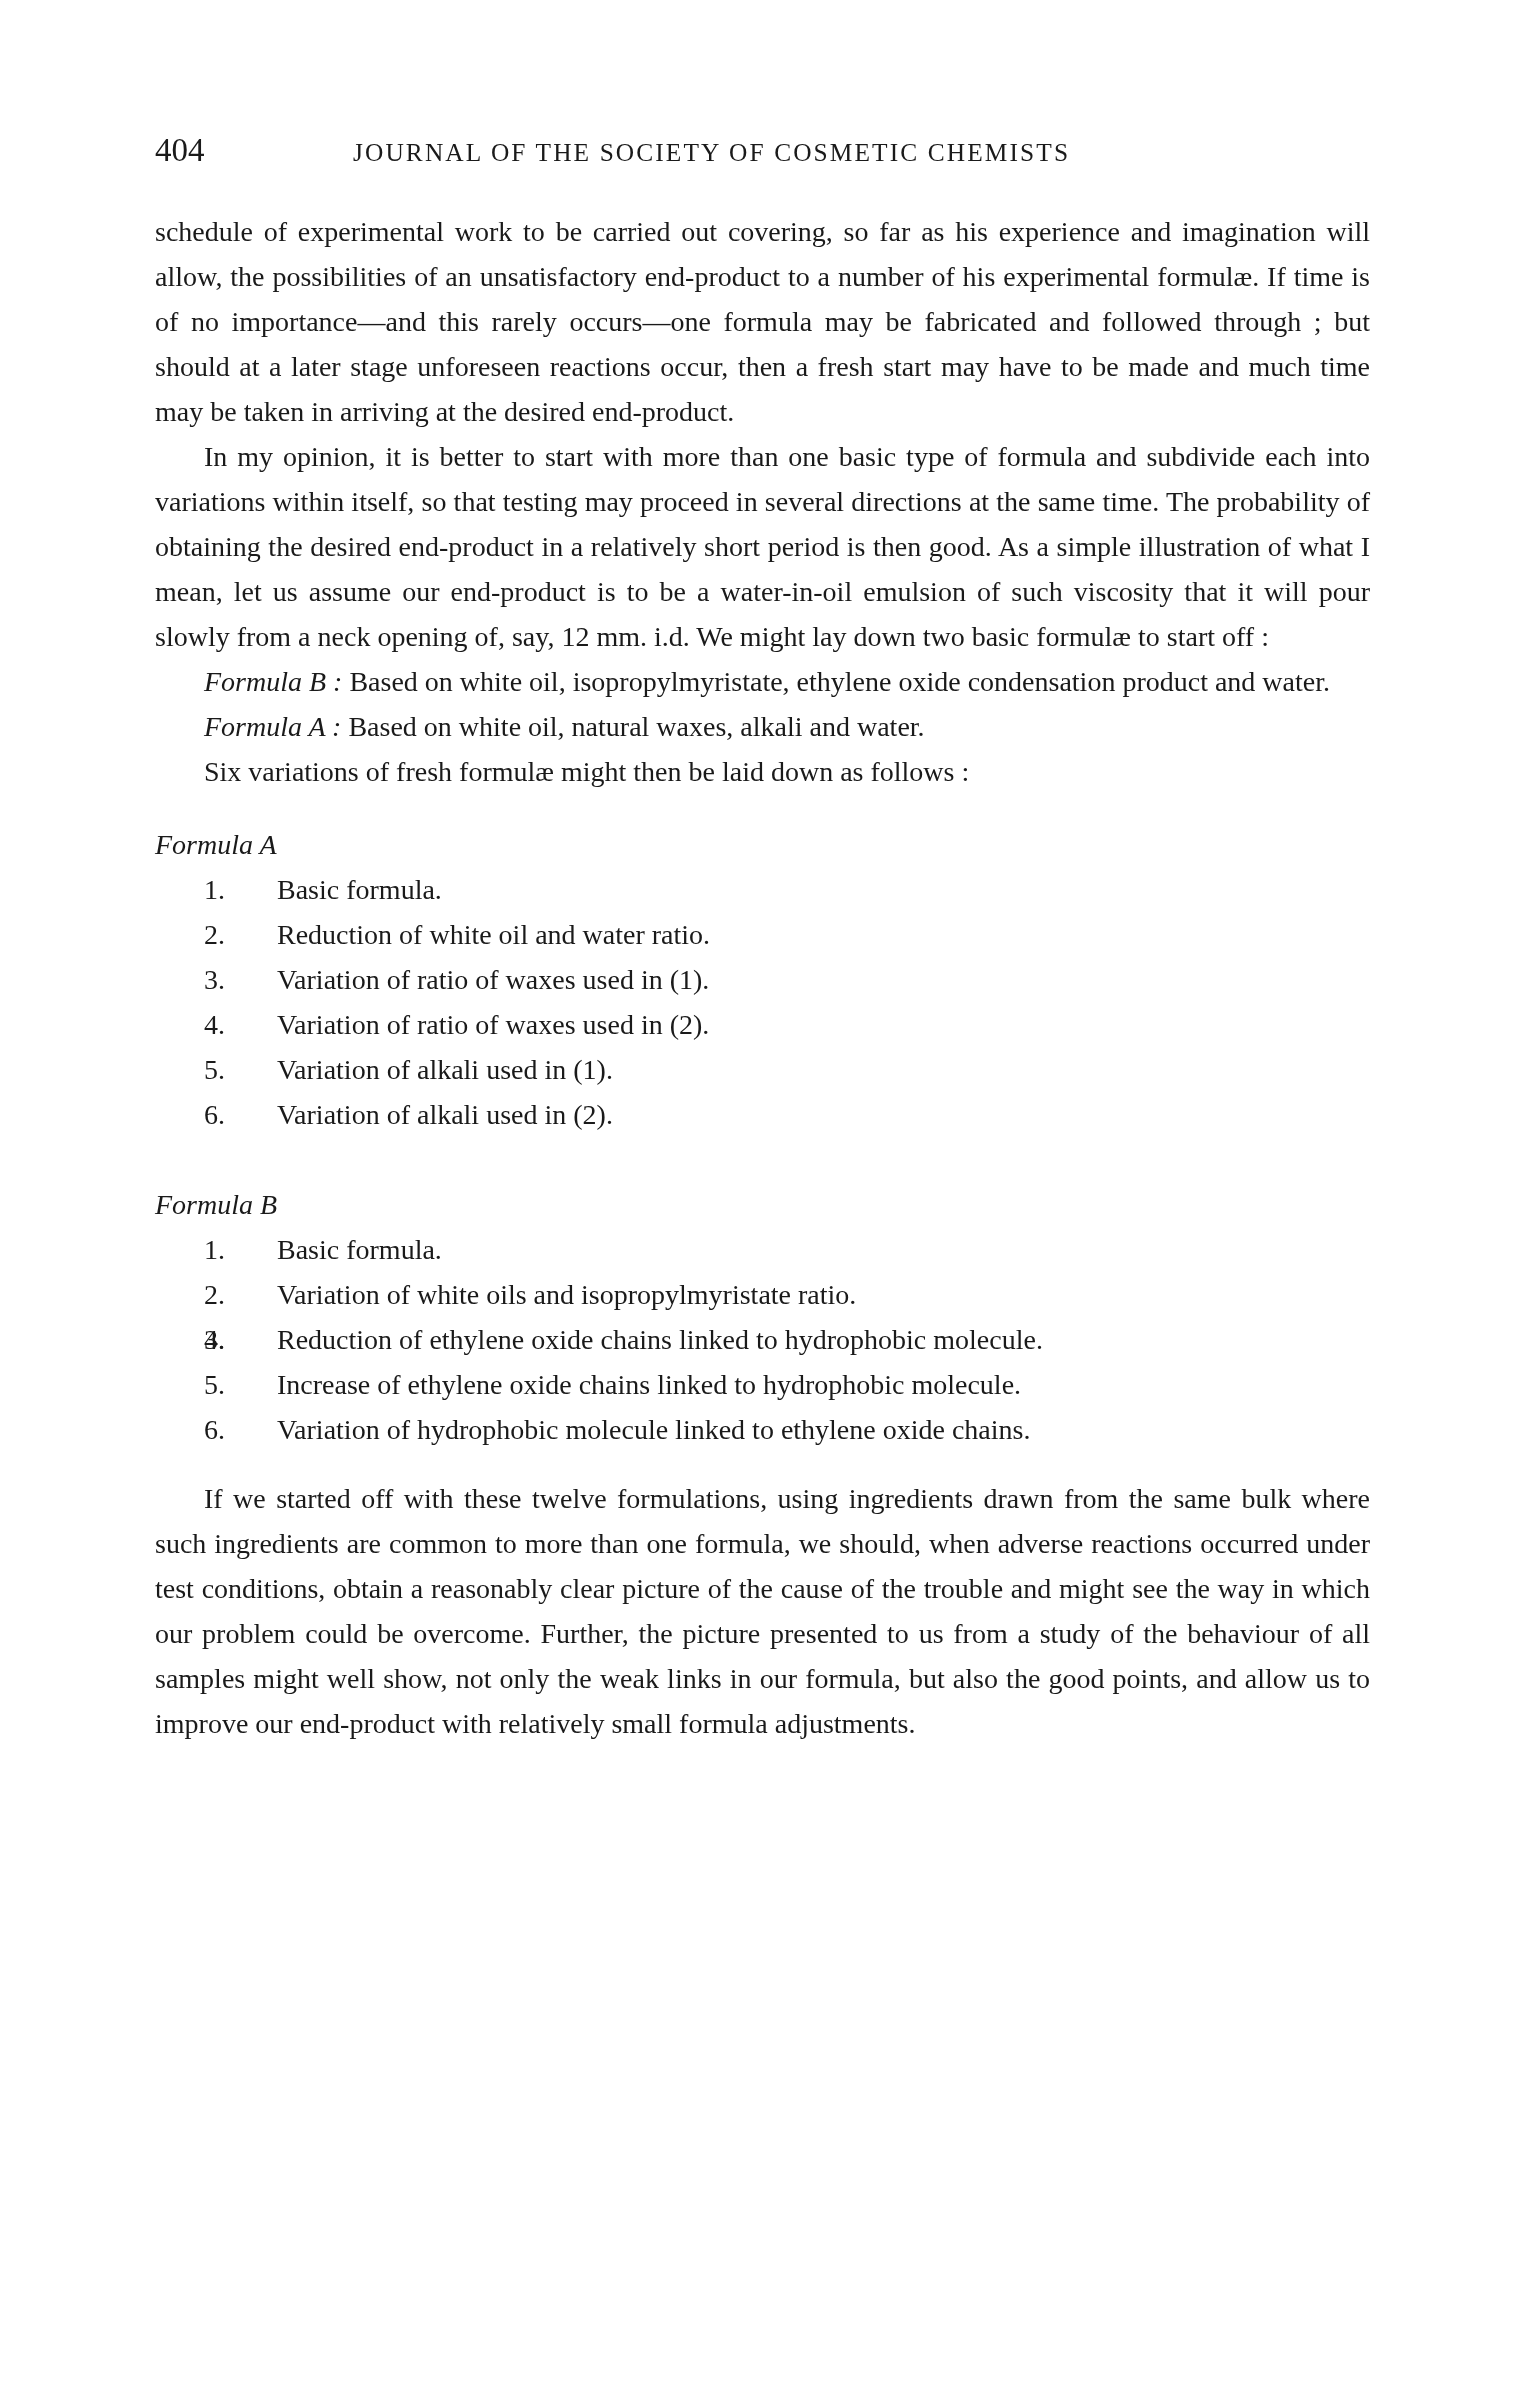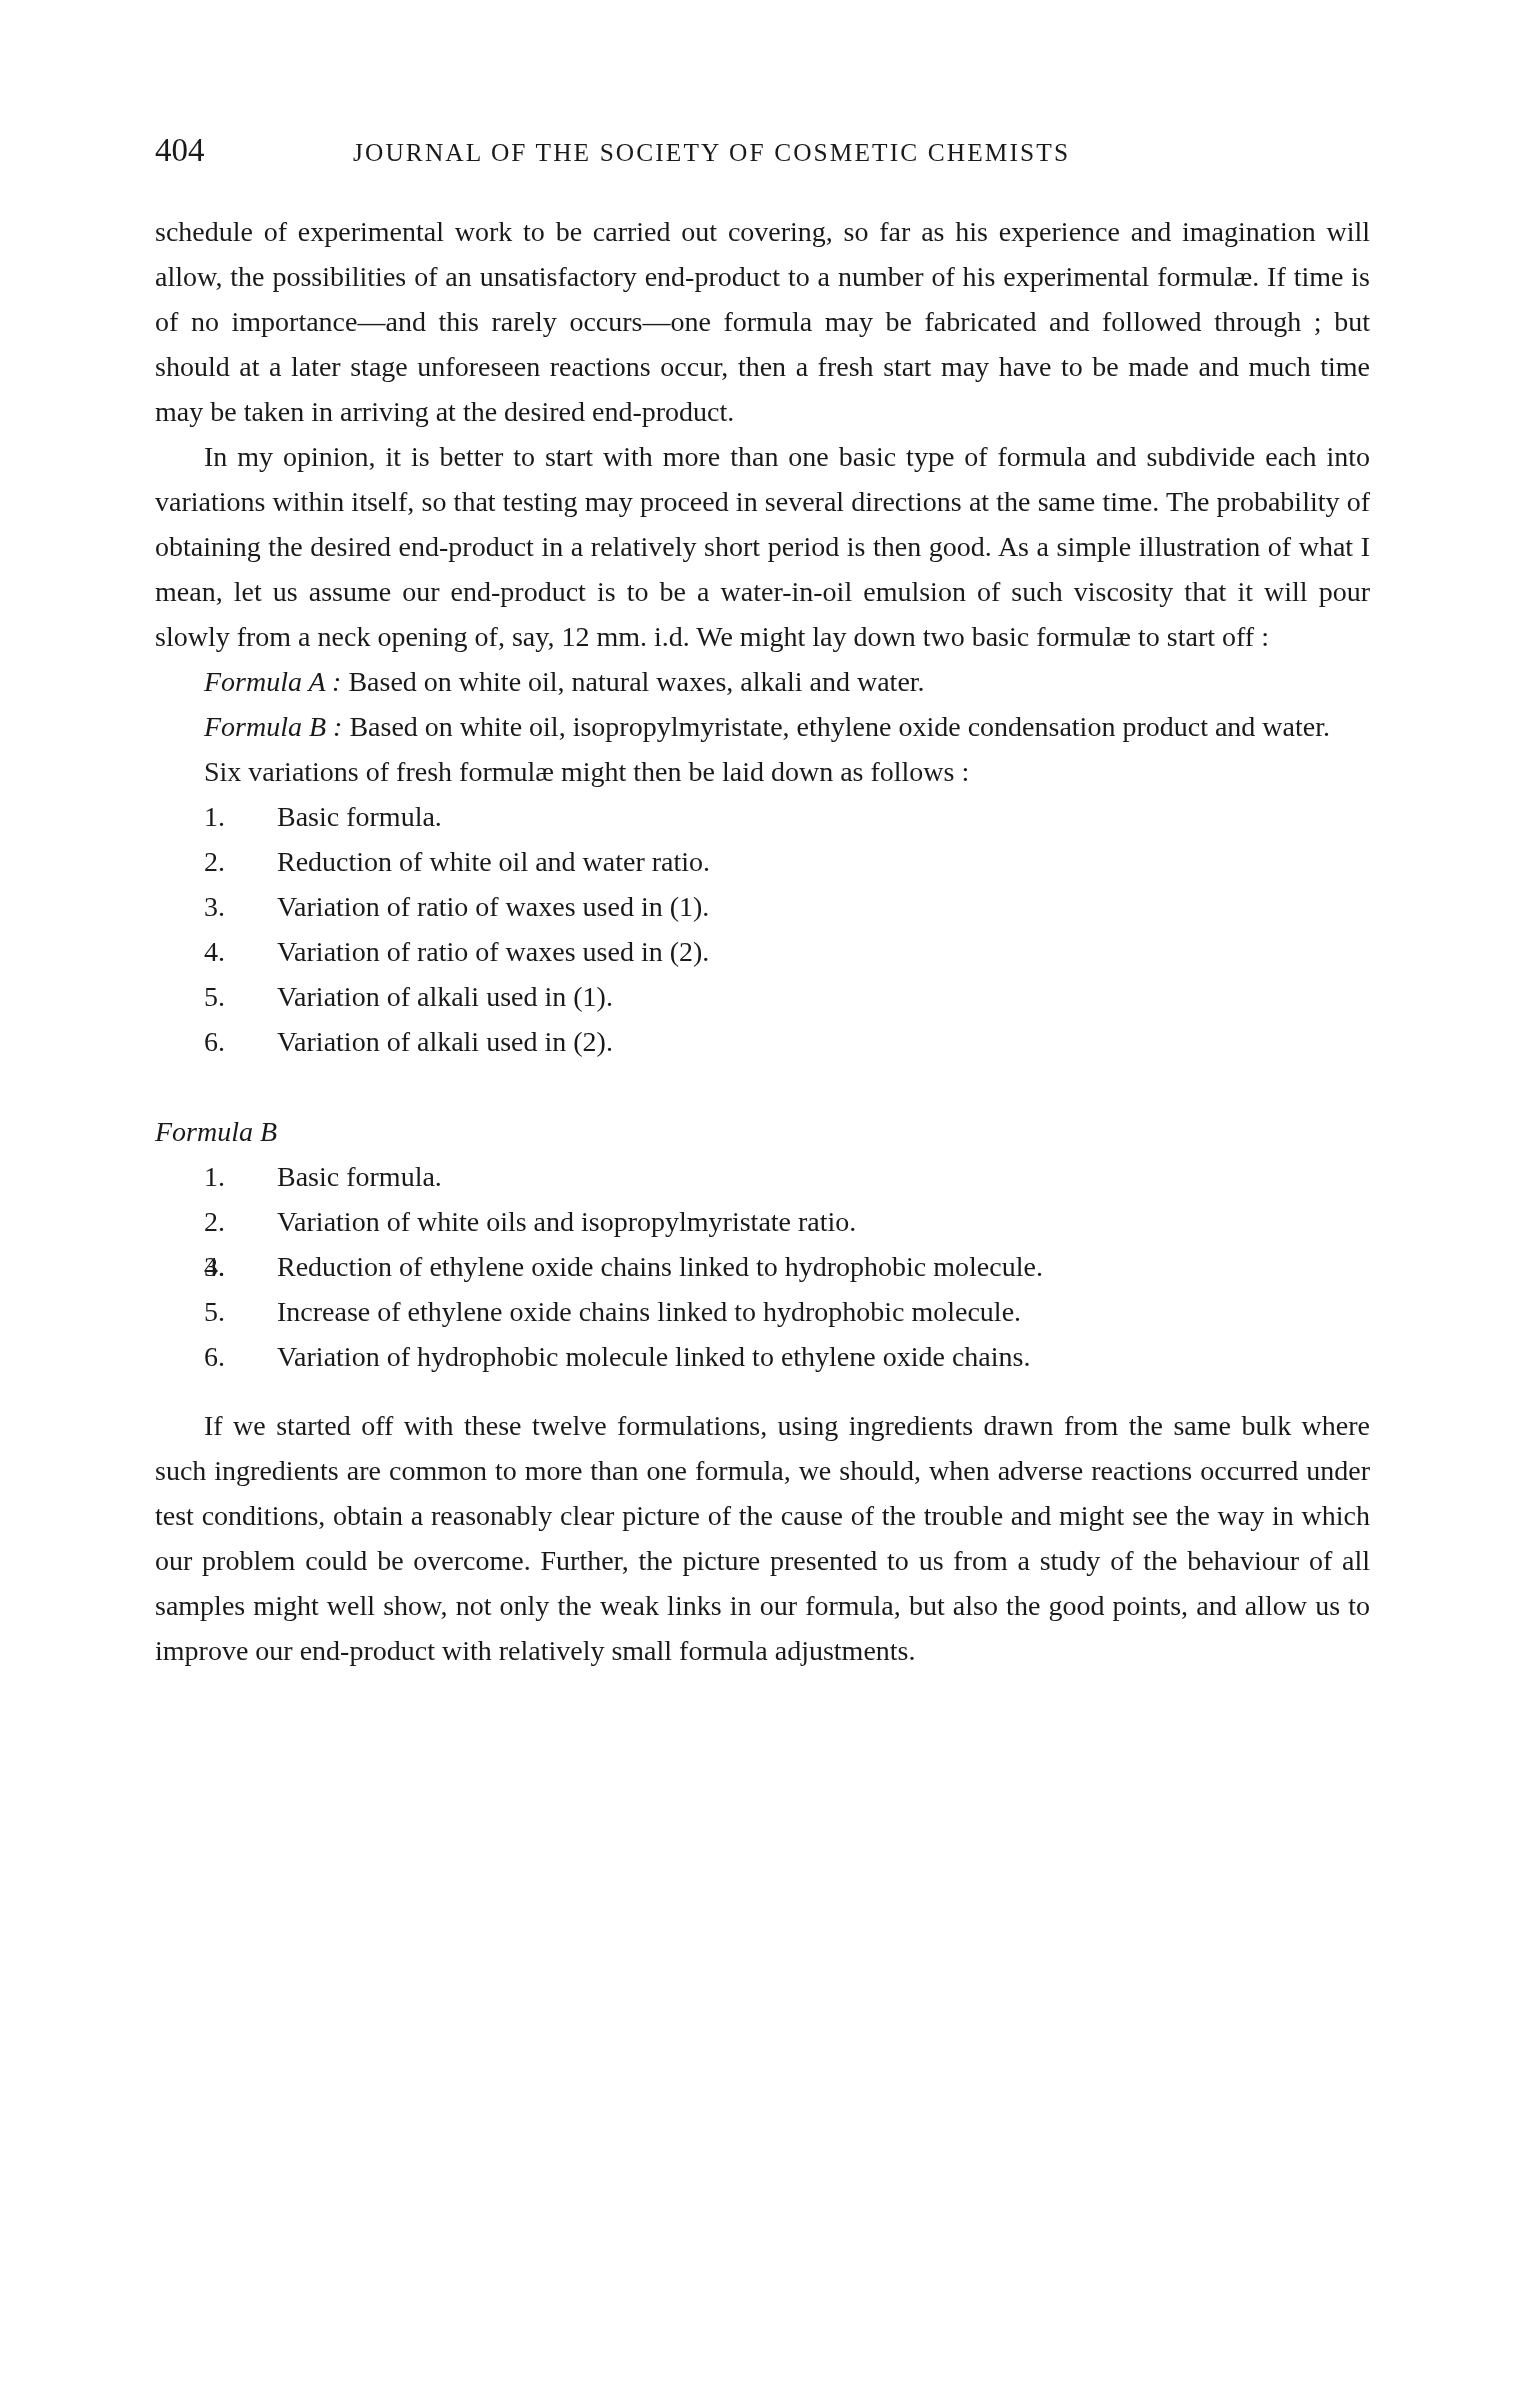--- a/index.html
+++ b/index.html
@@ -29,24 +29,25 @@
 
 <div class="page">
   <div class="running-head">
     <span class="page-number">404</span>
     <span class="journal-title">JOURNAL OF THE SOCIETY OF COSMETIC CHEMISTS</span>
   </div>
 
   <div class="body-text">
     <p>schedule of experimental work to be carried out covering, so far as his experience and imagination will allow, the possibilities of an unsatisfactory end-product to a number of his experimental formulæ.  If time is of no importance—and this rarely occurs—one formula may be fabricated and followed through ;  but should at a later stage unforeseen reactions occur, then a fresh start may have to be made and much time may be taken in arriving at the desired end-product.</p>
     <p class="indent">In my opinion, it is better to start with more than one basic type of formula and subdivide each into variations within itself, so that testing may proceed in several directions at the same time.  The probability of obtaining the desired end-product in a relatively short period is then good.  As a simple illustration of what I mean, let us assume our end-product is to be a water-in-oil emulsion of such viscosity that it will pour slowly from a neck opening of, say, 12 mm. i.d.  We might lay down two basic formulæ to start off :</p>
+    <p class="formula-def"><span class="label">Formula B :</span><span> Based on white oil, isopropylmyristate, ethylene oxide condensation product and water.</span></p>
     <p class="formula-def"><span class="label">Formula A :</span><span> Based on white oil, natural waxes, alkali and water.</span></p>
-    <p class="formula-def"><span class="label">Formula B :</span><span> Based on white oil, isopropylmyristate, ethylene oxide condensation product and water.</span></p>
     <p class="indent">Six variations of fresh formulæ might then be laid down as follows :</p>
 
+    <div class="list-heading">Formula A</div>
     <ol>
       <li><span class="num">1.</span><span>Basic formula.</span></li>
       <li><span class="num">2.</span><span>Reduction of white oil and water ratio.</span></li>
       <li><span class="num">3.</span><span>Variation of ratio of waxes used in (1).</span></li>
       <li><span class="num">4.</span><span>Variation of ratio of waxes used in (2).</span></li>
       <li><span class="num">5.</span><span>Variation of alkali used in (1).</span></li>
       <li><span class="num">6.</span><span>Variation of alkali used in (2).</span></li>
     </ol>
 
     <div class="list-heading list-b">Formula B</div>

